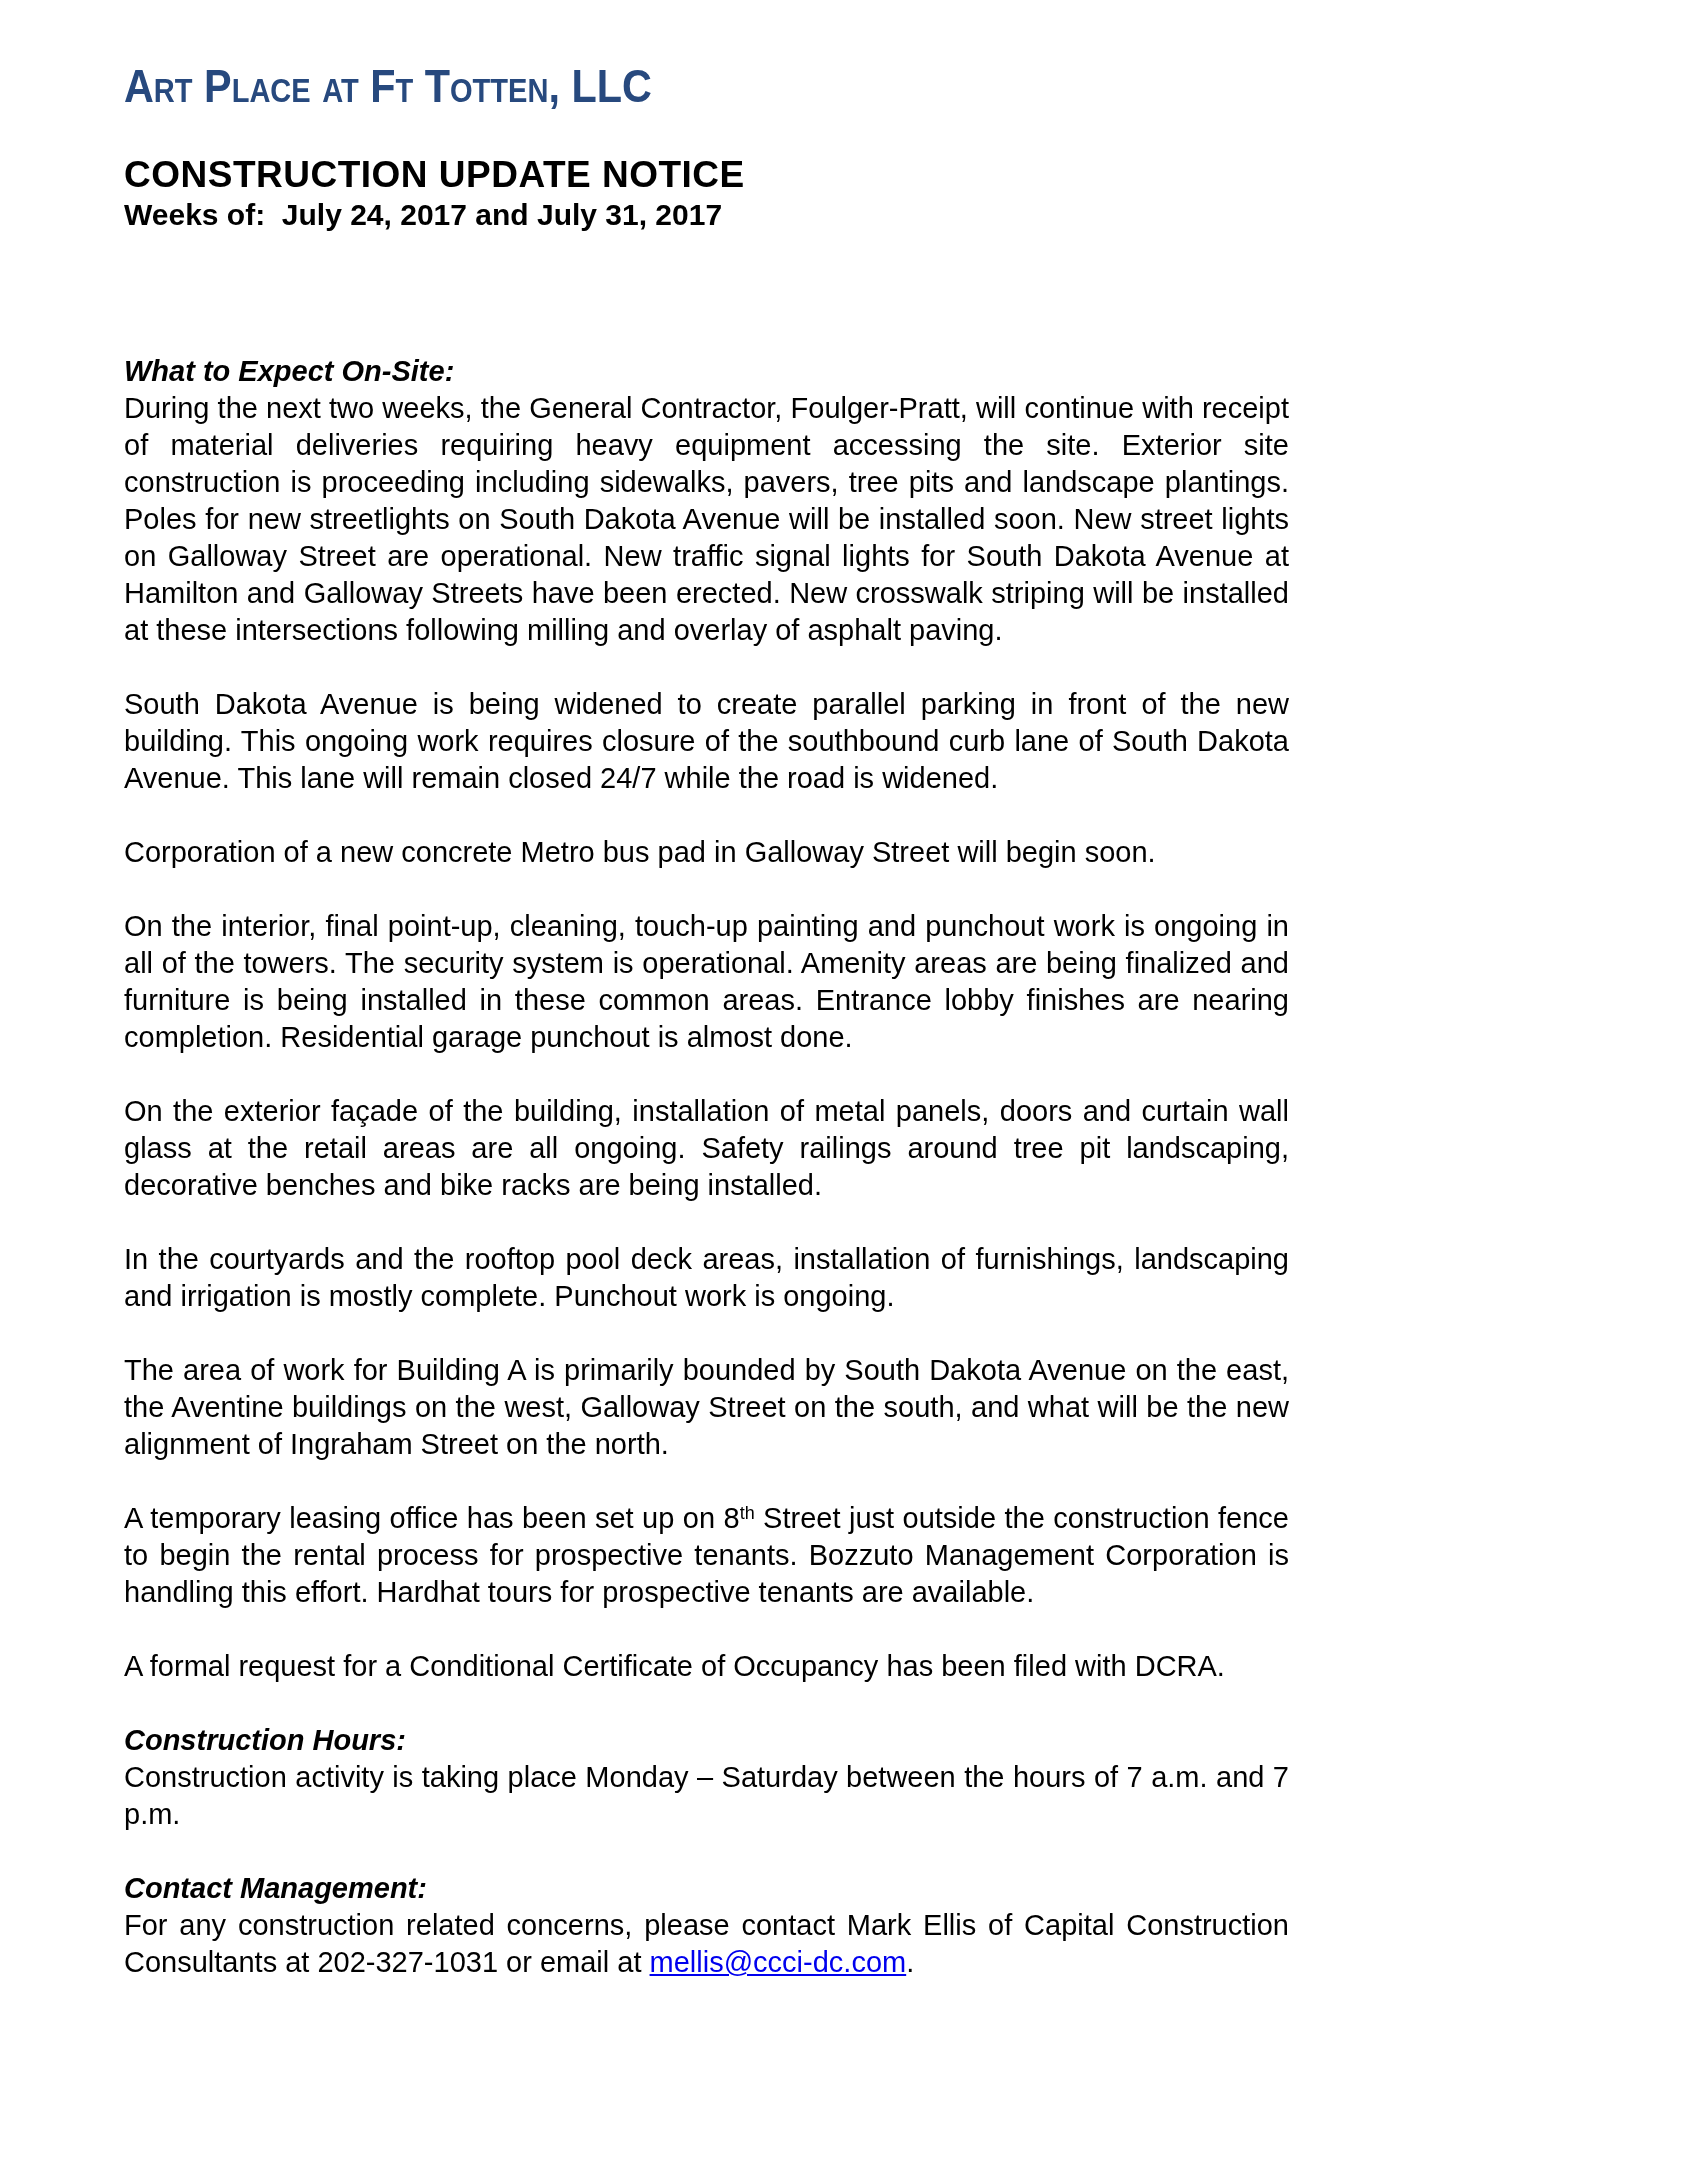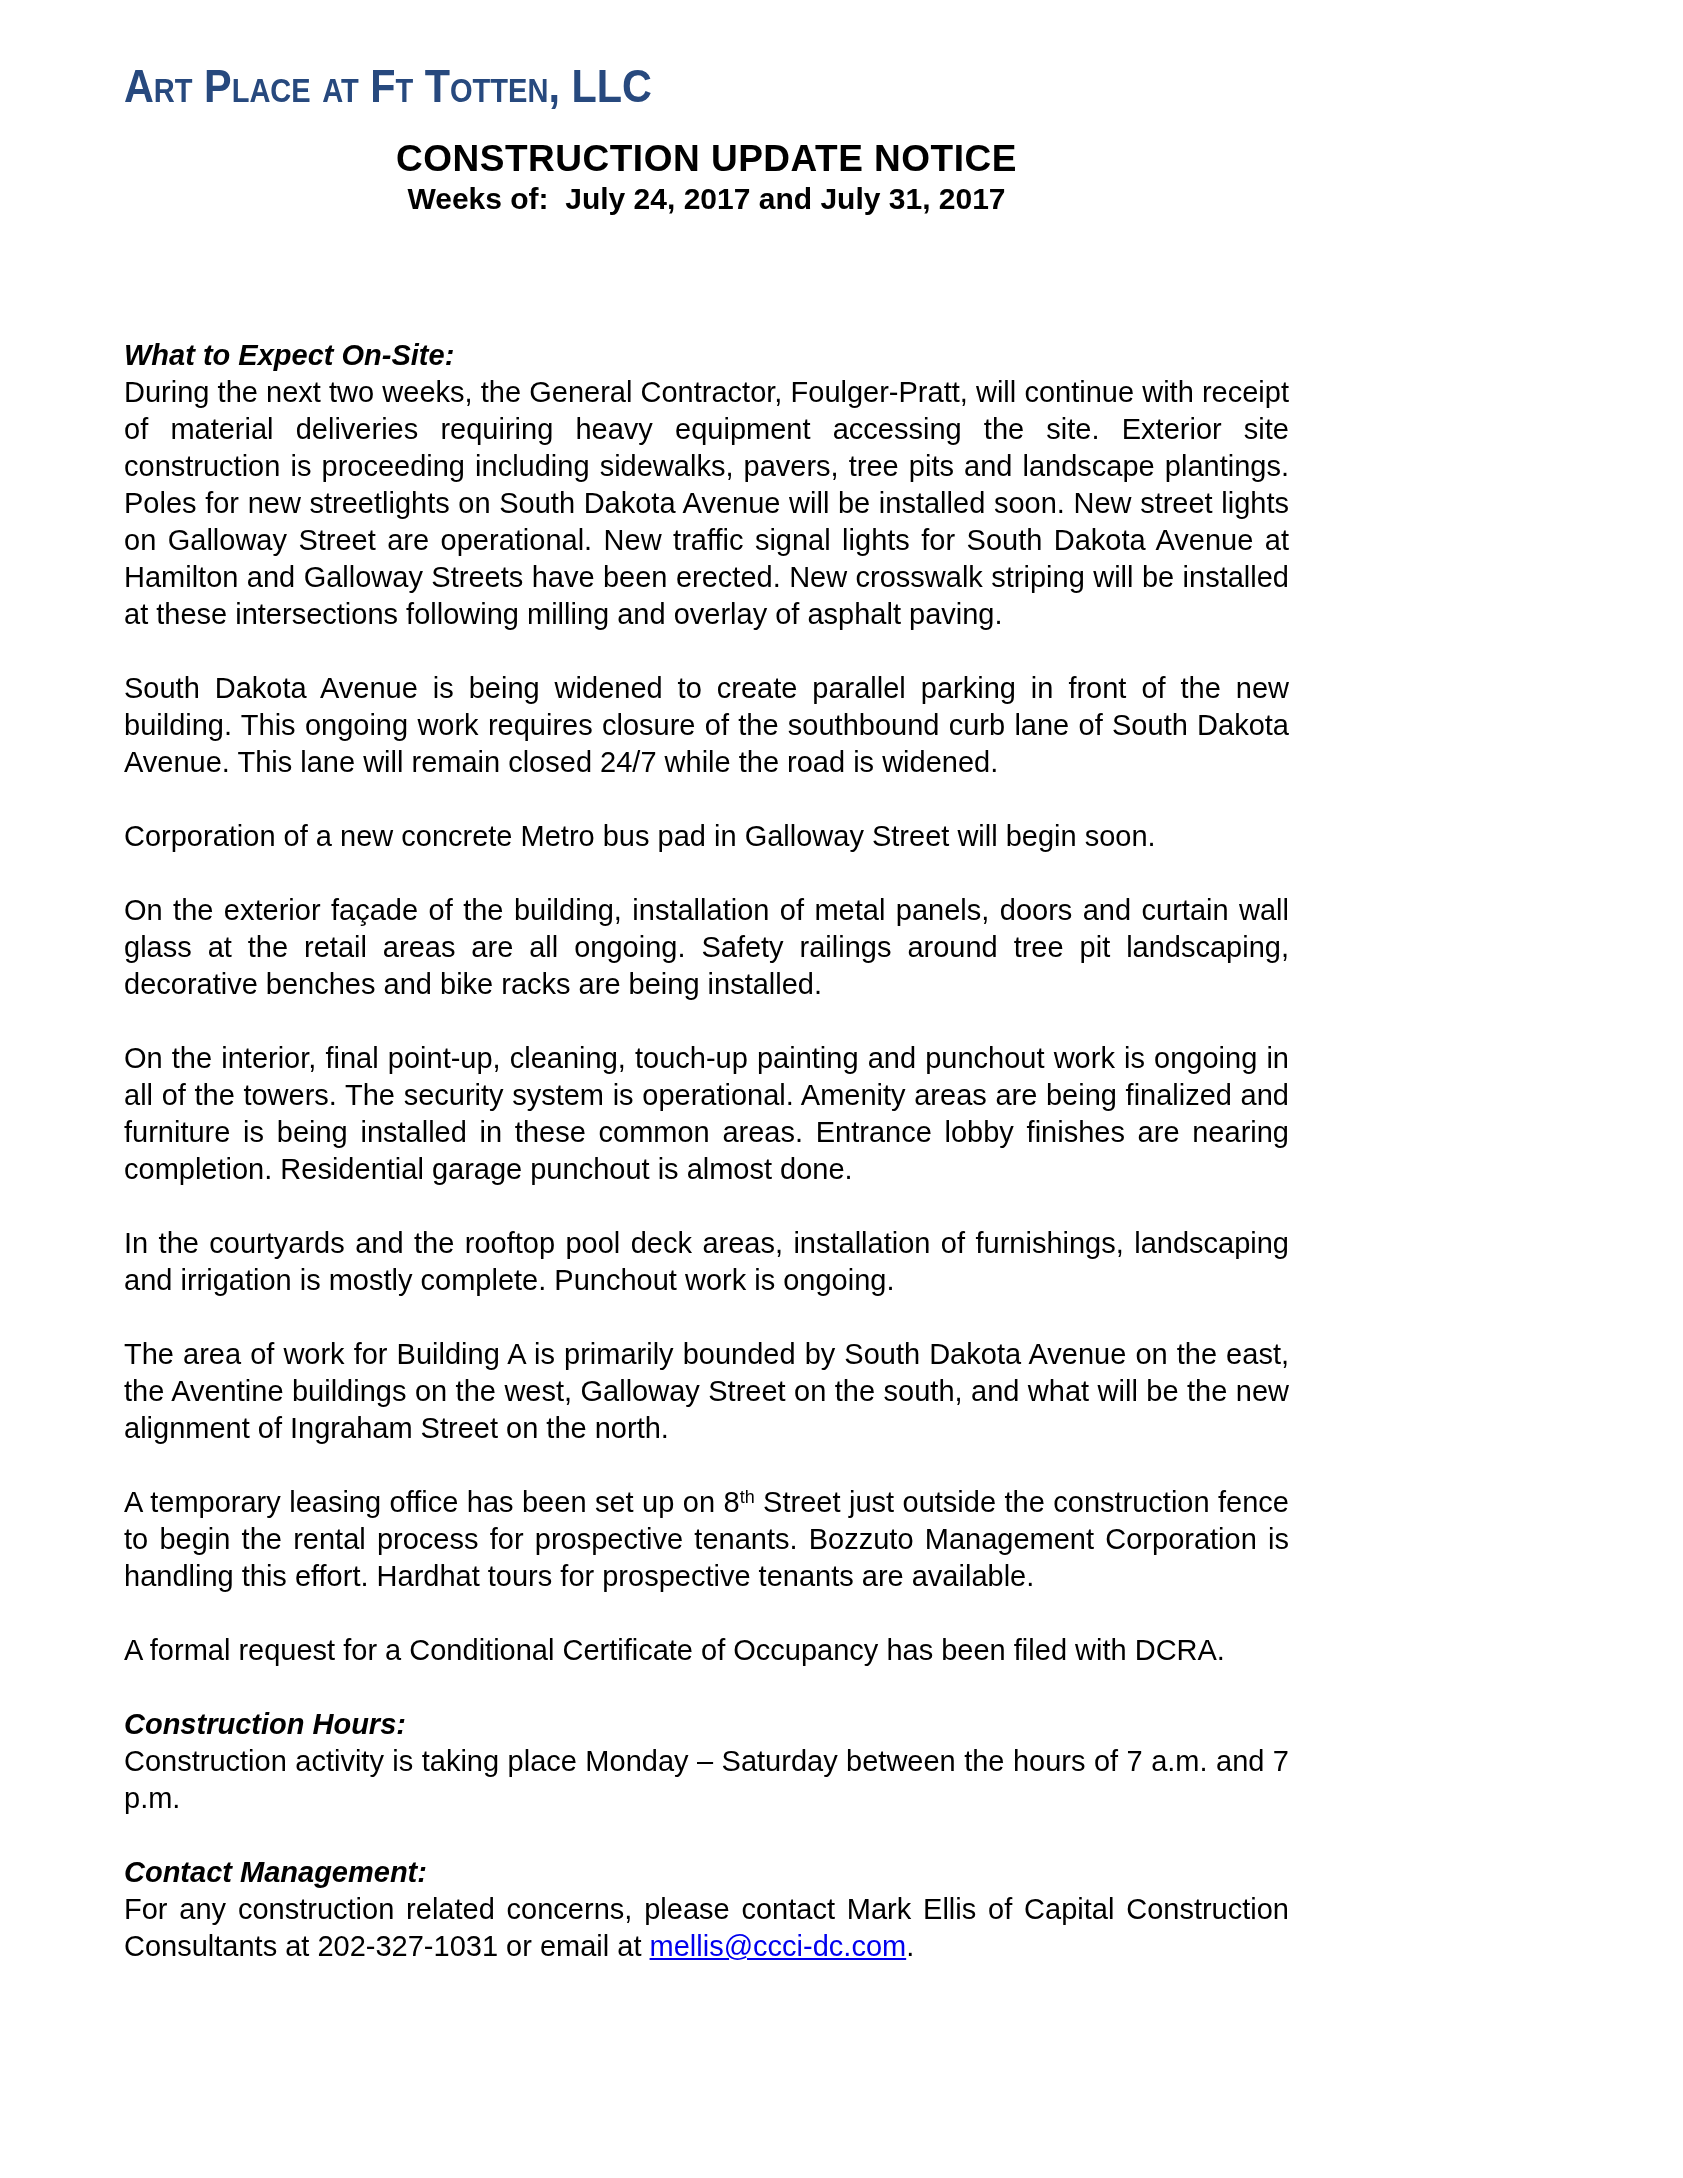--- a/index.html
+++ b/index.html
@@ -26,22 +26,21 @@
     font-weight: bold;
     font-size: 47px;
     line-height: 1.05;
     color: #27497E;
     letter-spacing: 0px;
     transform: scaleX(0.88);
     transform-origin: 0 50%;
     white-space: nowrap;
   }
   .title-block {
-    text-align: center;
-    margin-top: 28px;
+    margin-top: 44px;
   }
   .doc-title {
     font-size: 37px;
     font-weight: bold;
     line-height: 42px;
     letter-spacing: 0.5px;
   }
   .doc-subtitle {
     font-size: 30px;
     font-weight: bold;
@@ -94,23 +93,23 @@
   <div class="body-copy">
 
     <div class="sec-heading">What to Expect On-Site:</div>
 
     <p class="para no-gap-top">During the next two weeks, the General Contractor, Foulger-Pratt, will continue with receipt of material deliveries requiring heavy equipment accessing the site.  Exterior site construction is proceeding including sidewalks, pavers, tree pits and landscape plantings.  Poles for new streetlights on South Dakota Avenue will be installed soon.  New street lights on Galloway Street are operational.  New traffic signal lights for South Dakota Avenue at Hamilton and Galloway Streets have been erected.  New crosswalk striping will be installed at these intersections following milling and overlay of asphalt paving.</p>
 
     <p class="para">South Dakota Avenue is being widened to create parallel parking in front of the new building.  This ongoing work requires closure of the southbound curb lane of South Dakota Avenue.  This lane will remain closed 24/7 while the road is widened.</p>
 
     <p class="para">Corporation of a new concrete Metro bus pad in Galloway Street will begin soon.</p>
 
+    <p class="para">On the interior, final point-up, cleaning, touch-up painting and punchout work is ongoing in all of the towers.  The security system is operational.  Amenity areas are being finalized and furniture is being installed in these common areas.  Entrance lobby finishes are nearing completion.  Residential garage punchout is almost done.</p>
+
     <p class="para">On the exterior façade of the building, installation of metal panels, doors and curtain wall glass at the retail areas are all ongoing.  Safety railings around tree pit landscaping, decorative benches and bike racks are being installed.</p>
-
-    <p class="para">On the interior, final point-up, cleaning, touch-up painting and punchout work is ongoing in all of the towers.  The security system is operational.  Amenity areas are being finalized and furniture is being installed in these common areas.  Entrance lobby finishes are nearing completion.  Residential garage punchout is almost done.</p>
 
     <p class="para">In the courtyards and the rooftop pool deck areas, installation of furnishings, landscaping and irrigation is mostly complete. Punchout work is ongoing.</p>
 
     <p class="para">The area of work for Building A is primarily bounded by South Dakota Avenue on the east, the Aventine buildings on the west, Galloway Street on the south, and what will be the new alignment of Ingraham Street on the north.</p>
 
     <p class="para"><span>A temporary leasing office has been set up on 8</span><sup class="ordinal">th</sup><span> Street just outside the construction fence to begin the rental process for prospective tenants.  Bozzuto Management Corporation is handling this effort.  Hardhat tours for prospective tenants are available.</span></p>
 
     <p class="para">A formal request for a Conditional Certificate of Occupancy has been filed with DCRA.</p>
 
     <div class="sec-heading">Construction Hours:</div>

